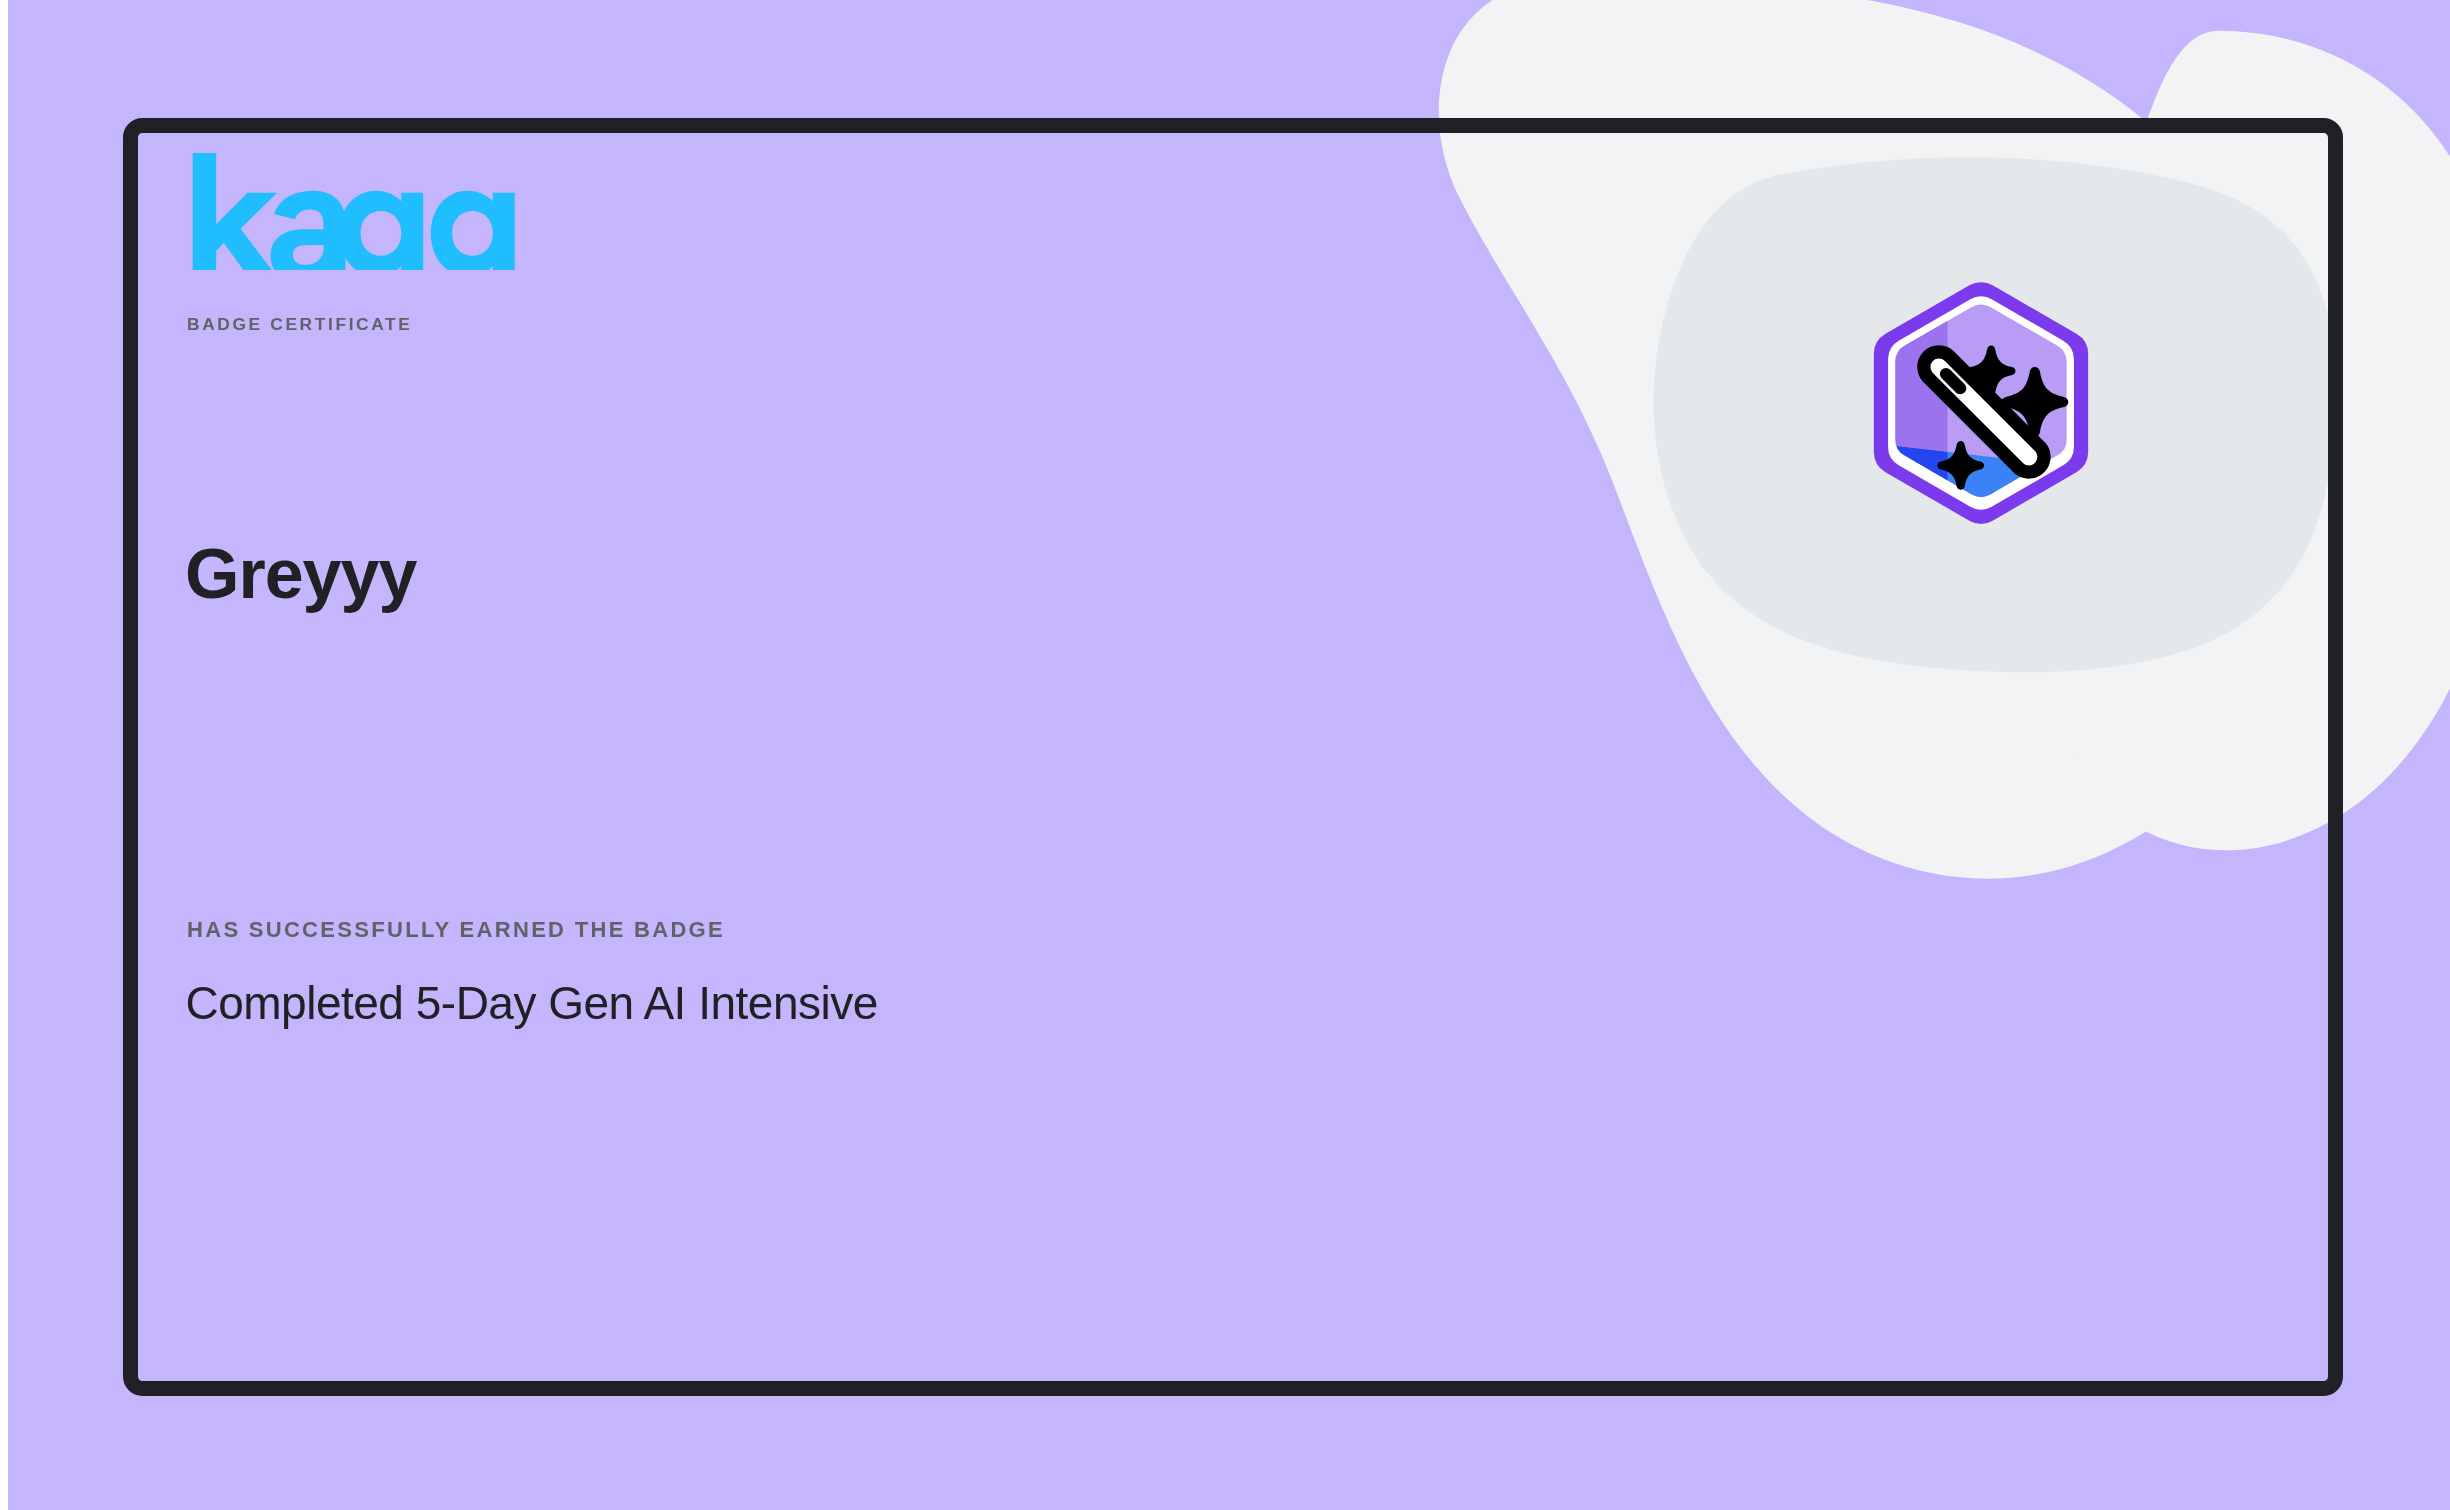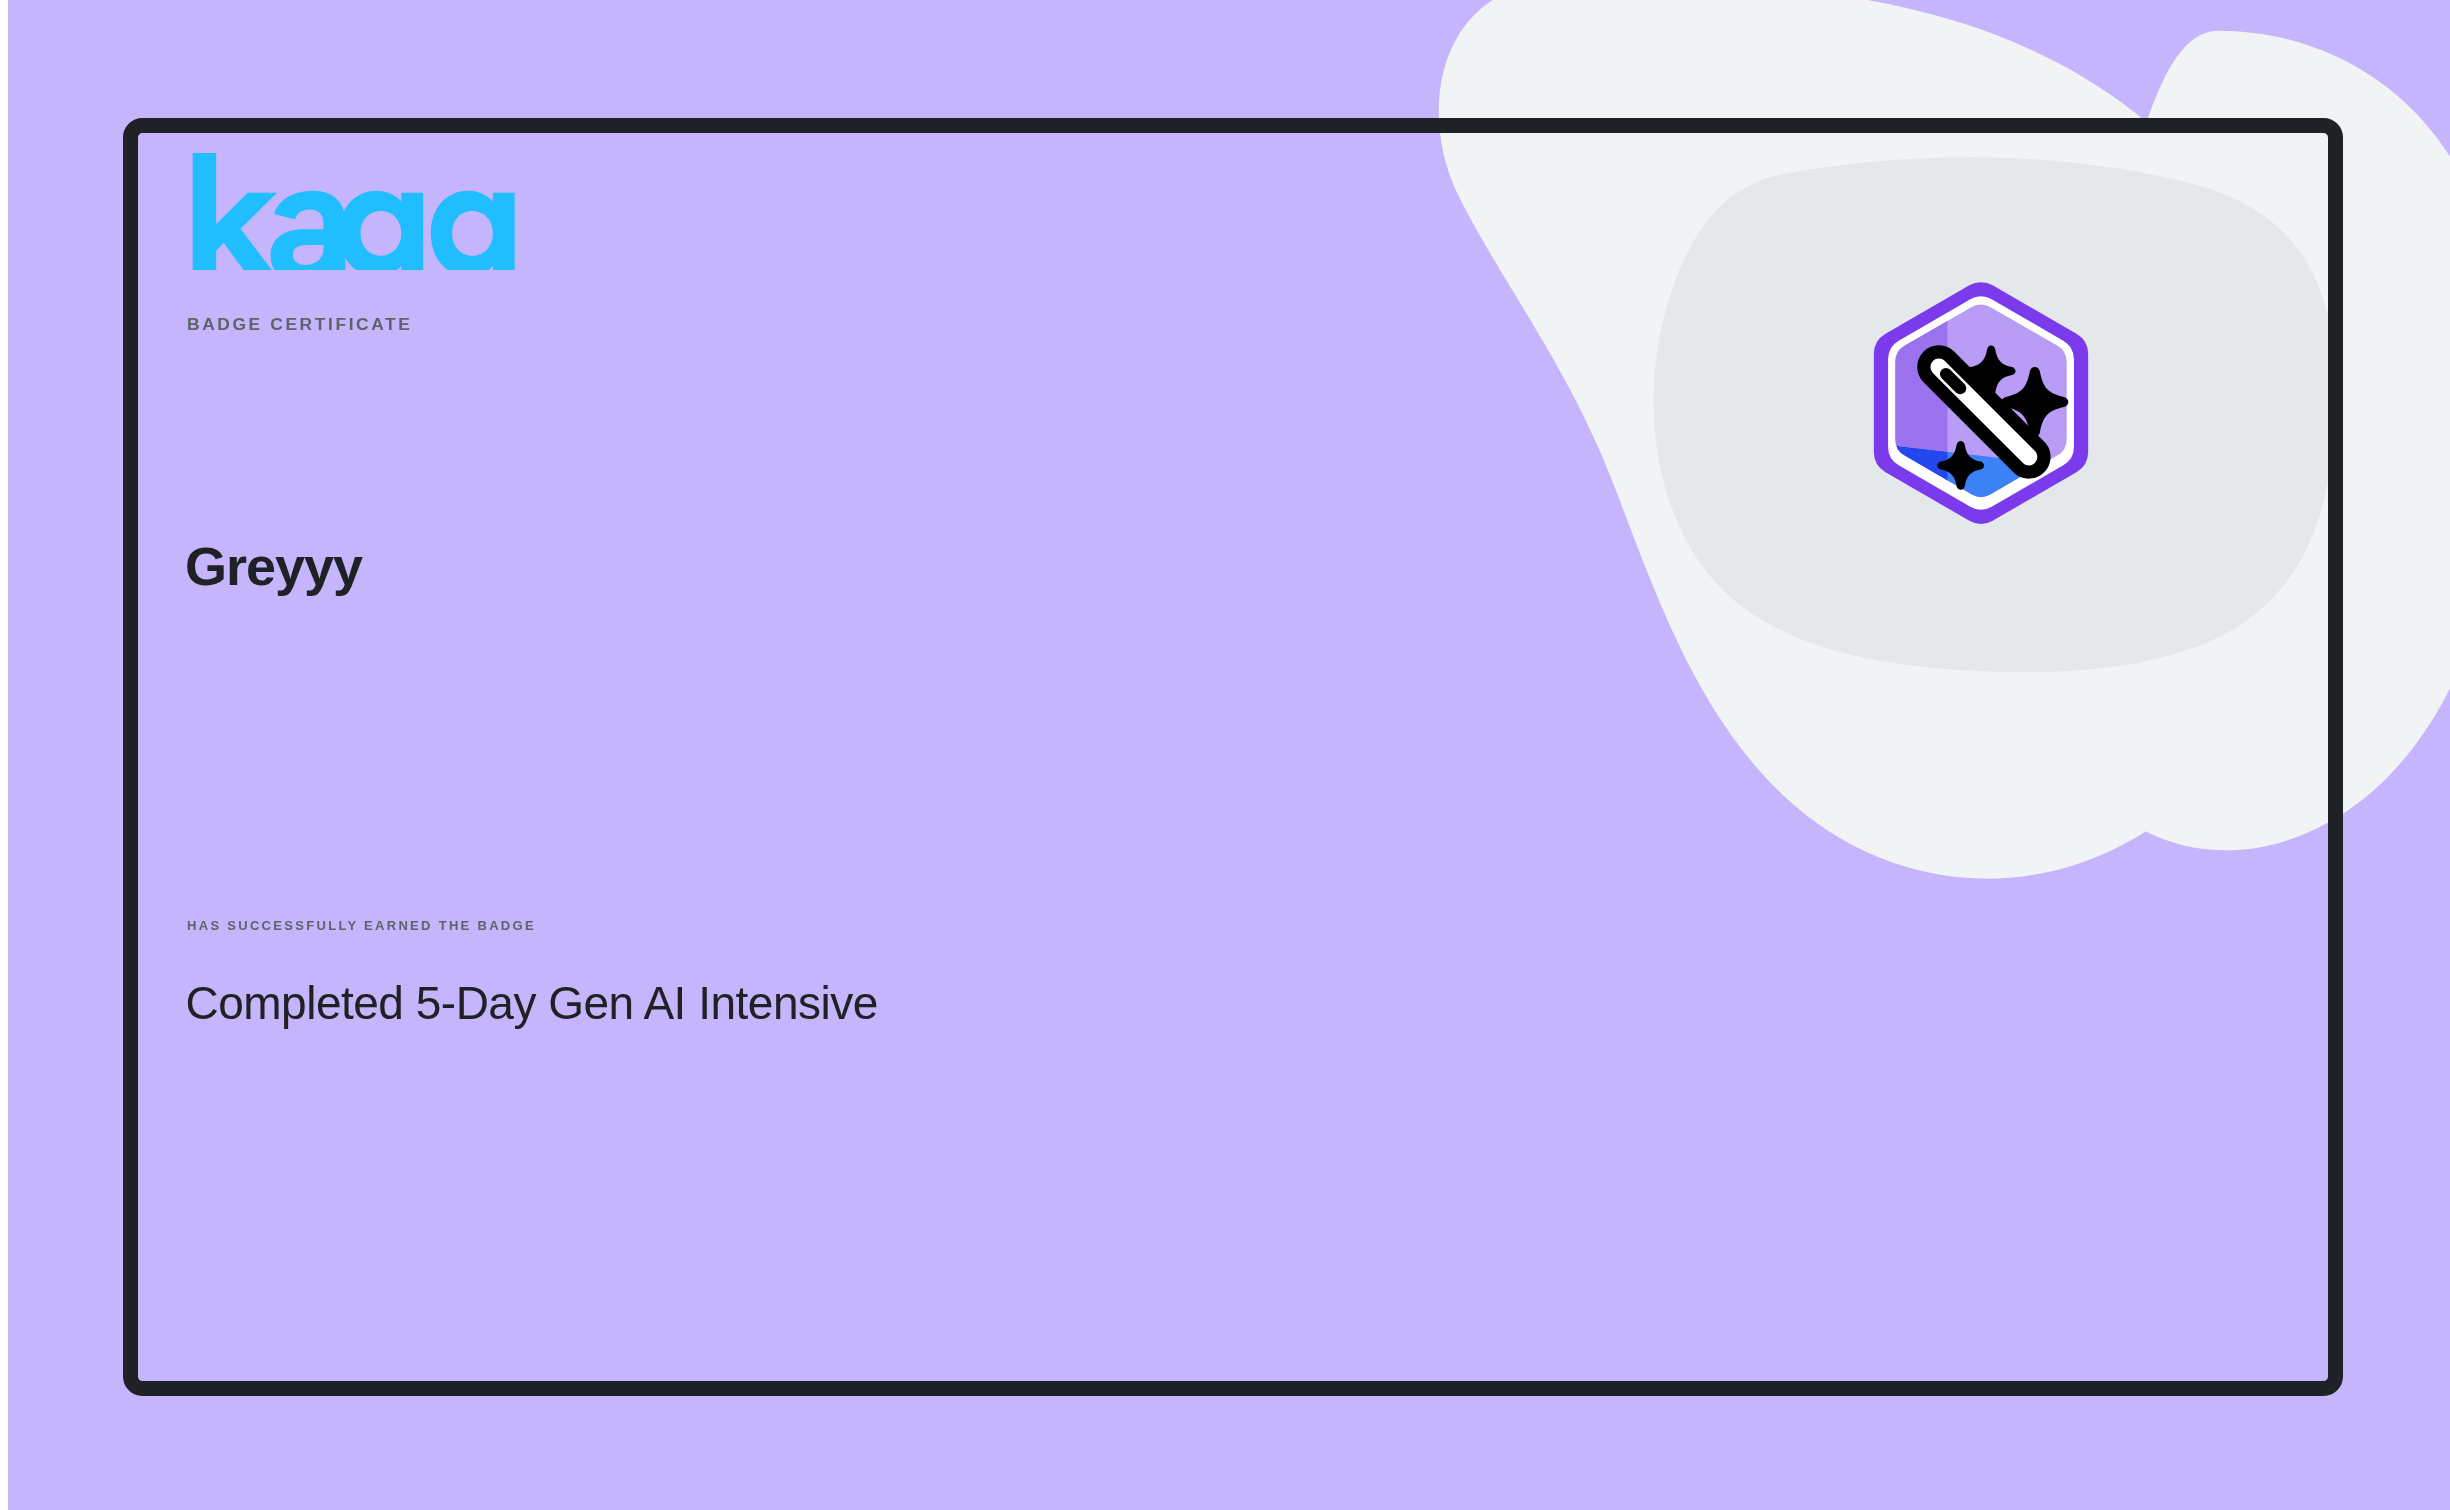--- a/index.html
+++ b/index.html
@@ -75,33 +75,33 @@
     letter-spacing: 2.6px;
     color: #5f6368;
     white-space: nowrap;
     line-height: 1;
   }
 
   .recipient-name {
     position: absolute;
     left: -2px;
     top: 539px;
-    font-size: 54px;
+    font-size: 70px;
     font-weight: 700;
     letter-spacing: -1px;
     color: #202124;
     white-space: nowrap;
     line-height: 1;
   }
 
   .earned-label {
     position: absolute;
     left: 0;
     top: 919px;
-    font-size: 13px;
+    font-size: 22px;
     font-weight: 700;
     letter-spacing: 2.3px;
     color: #5f6368;
     white-space: nowrap;
     line-height: 1;
   }
 
   .badge-title {
     position: absolute;
     left: -1.5px;

